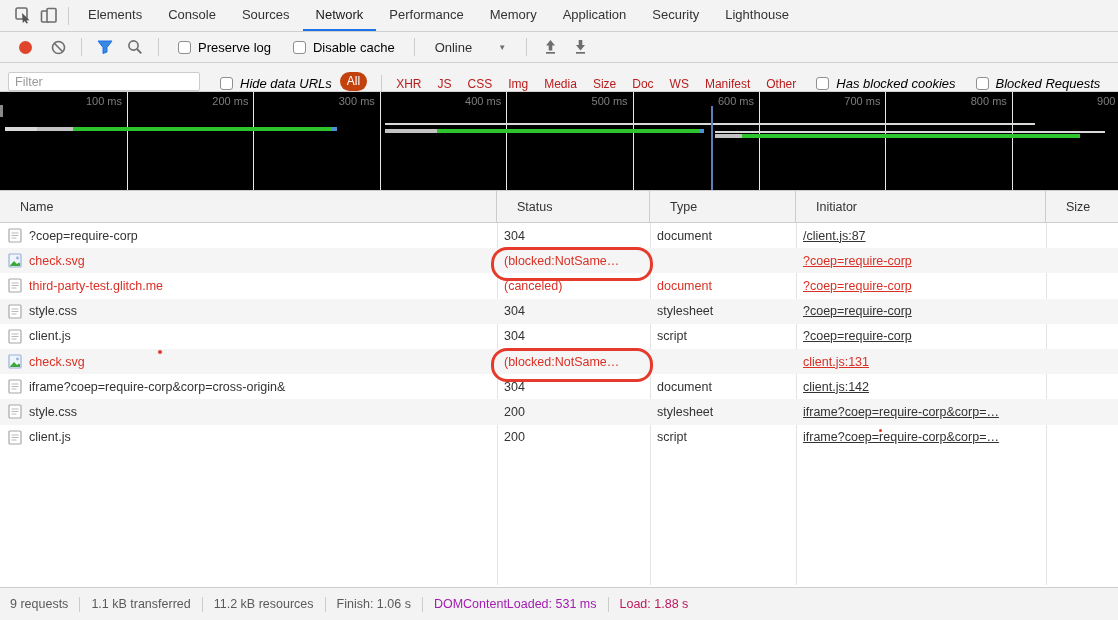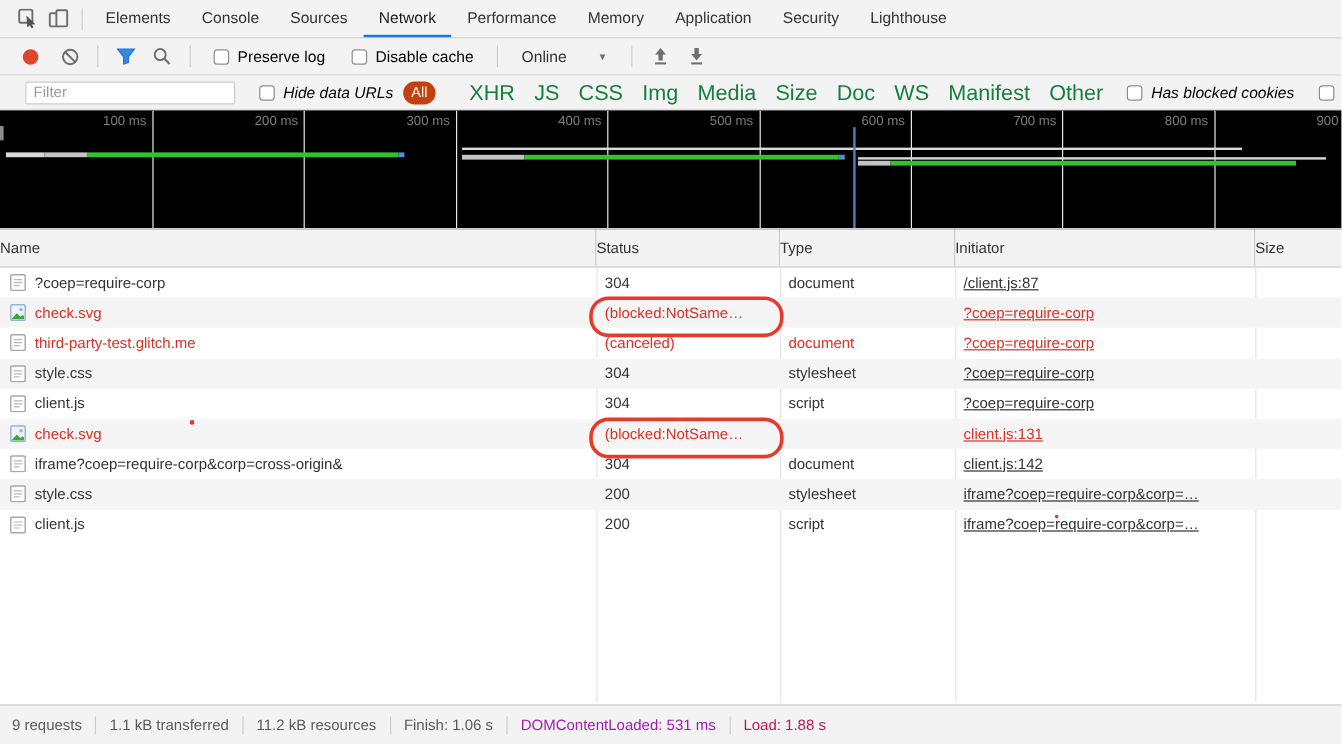--- a/index.html
+++ b/index.html
@@ -28,48 +28,48 @@
   }
   .record-dot { width:13px; height:13px; border-radius:50%; background:#e0442c; margin:0 9px; }
   .icon-btn { width:26px; height:24px; display:flex; align-items:center; justify-content:center; color:#6e6e6e; }
   .checkbox { width:13px; height:13px; border:1.5px solid #8f8f8f; border-radius:3px; background:#fff; flex:0 0 auto; }
   .check-item { display:flex; align-items:center; gap:7px; margin:0 9px; font-size:13px; color:#000000; white-space:nowrap; }
   .throttle { display:flex; align-items:center; gap:26px; margin:0 10px; font-size:13px; color:#303030; }
   .throttle .arrow { font-size:8px; color:#6e6e6e; }
   
   .filterbar {
     height:29px; background:#f3f3f3; border-bottom:1px solid #d0d0d0;
-    display:flex; align-items:center; padding-left:21px; white-space:nowrap; overflow:hidden;
+    display:flex; align-items:flex-end; padding-left:8px; white-space:nowrap; overflow:hidden;
   }
   .filter-input {
     width:192px; height:19px; border:1px solid #ccc; border-radius:2px; background:#fff;
     font-family:inherit; font-size:12.5px; color:#333; padding:0 6px; outline:none;
   }
   .filter-input::placeholder { color:#9a9a9a; }
   .filterbar .check-item { margin:0 8px 0 20px;font-style:italic; }
   .all-pill {
     background:#c2410c; color:#fff; border-radius:10px; padding:2px 7px 3px; font-size:12px; margin-right:8px;
   }
   .fsep { width:1px; height:16px; background:#ccc; margin:0 6px; }
-  .ftype { padding:0 8px; color:#15803d; font-size:18px; }
+  .ftype { padding:0 8px; color:#b91c1c; font-size:12px; }
   .filterbar .trailing-check { margin:0 8px 0 12px; }
   
   .overview {
     position:relative; height:99px; background:#000000; border-bottom:1px solid #ccc; overflow:hidden;
   }
   .ov-grid { position:absolute; top:0; bottom:0; width:1px; background:#e8e8e8; }
   .ov-label { position:absolute; top:3px; width:60px; text-align:right; font-size:11px; color:#7e7e7e; }
   .ov-seg { position:absolute; }
   .ov-dcl { position:absolute; width:1.5px; background:#5b7fbc; }
   .ov-edge { position:absolute; left:0; top:13px; width:3px; height:12px; background:#8a8a8a; }
   
   .thead {
     height:32px; background:#f3f3f3; border-bottom:1px solid #ccc; display:flex; align-items:center; font-size:12.5px; color:#333;
   }
-  .th { padding-left:0; border-right:1px solid #ccc; height:100%; display:flex; align-items:center; }
+  .th { padding-left:20px; border-right:1px solid #ccc; height:100%; display:flex; align-items:center; }
   .th:last-child { border-right:none; }
   .col-name { width:497px; }
   .col-status { width:153px; }
   .col-type { width:146px; }
   .col-initiator { width:250px; }
   .col-size { width:72px; }
   .tbody { position:relative; height:330px; }
   .grid-seps div { position:absolute; top:0; height:362px; width:1px; background:#e4e4e4; }
   .row { height:25.2px; display:flex; align-items:center; font-size:12.5px; position:relative; }
   .row:nth-child(odd) { background:#f5f5f5; }

